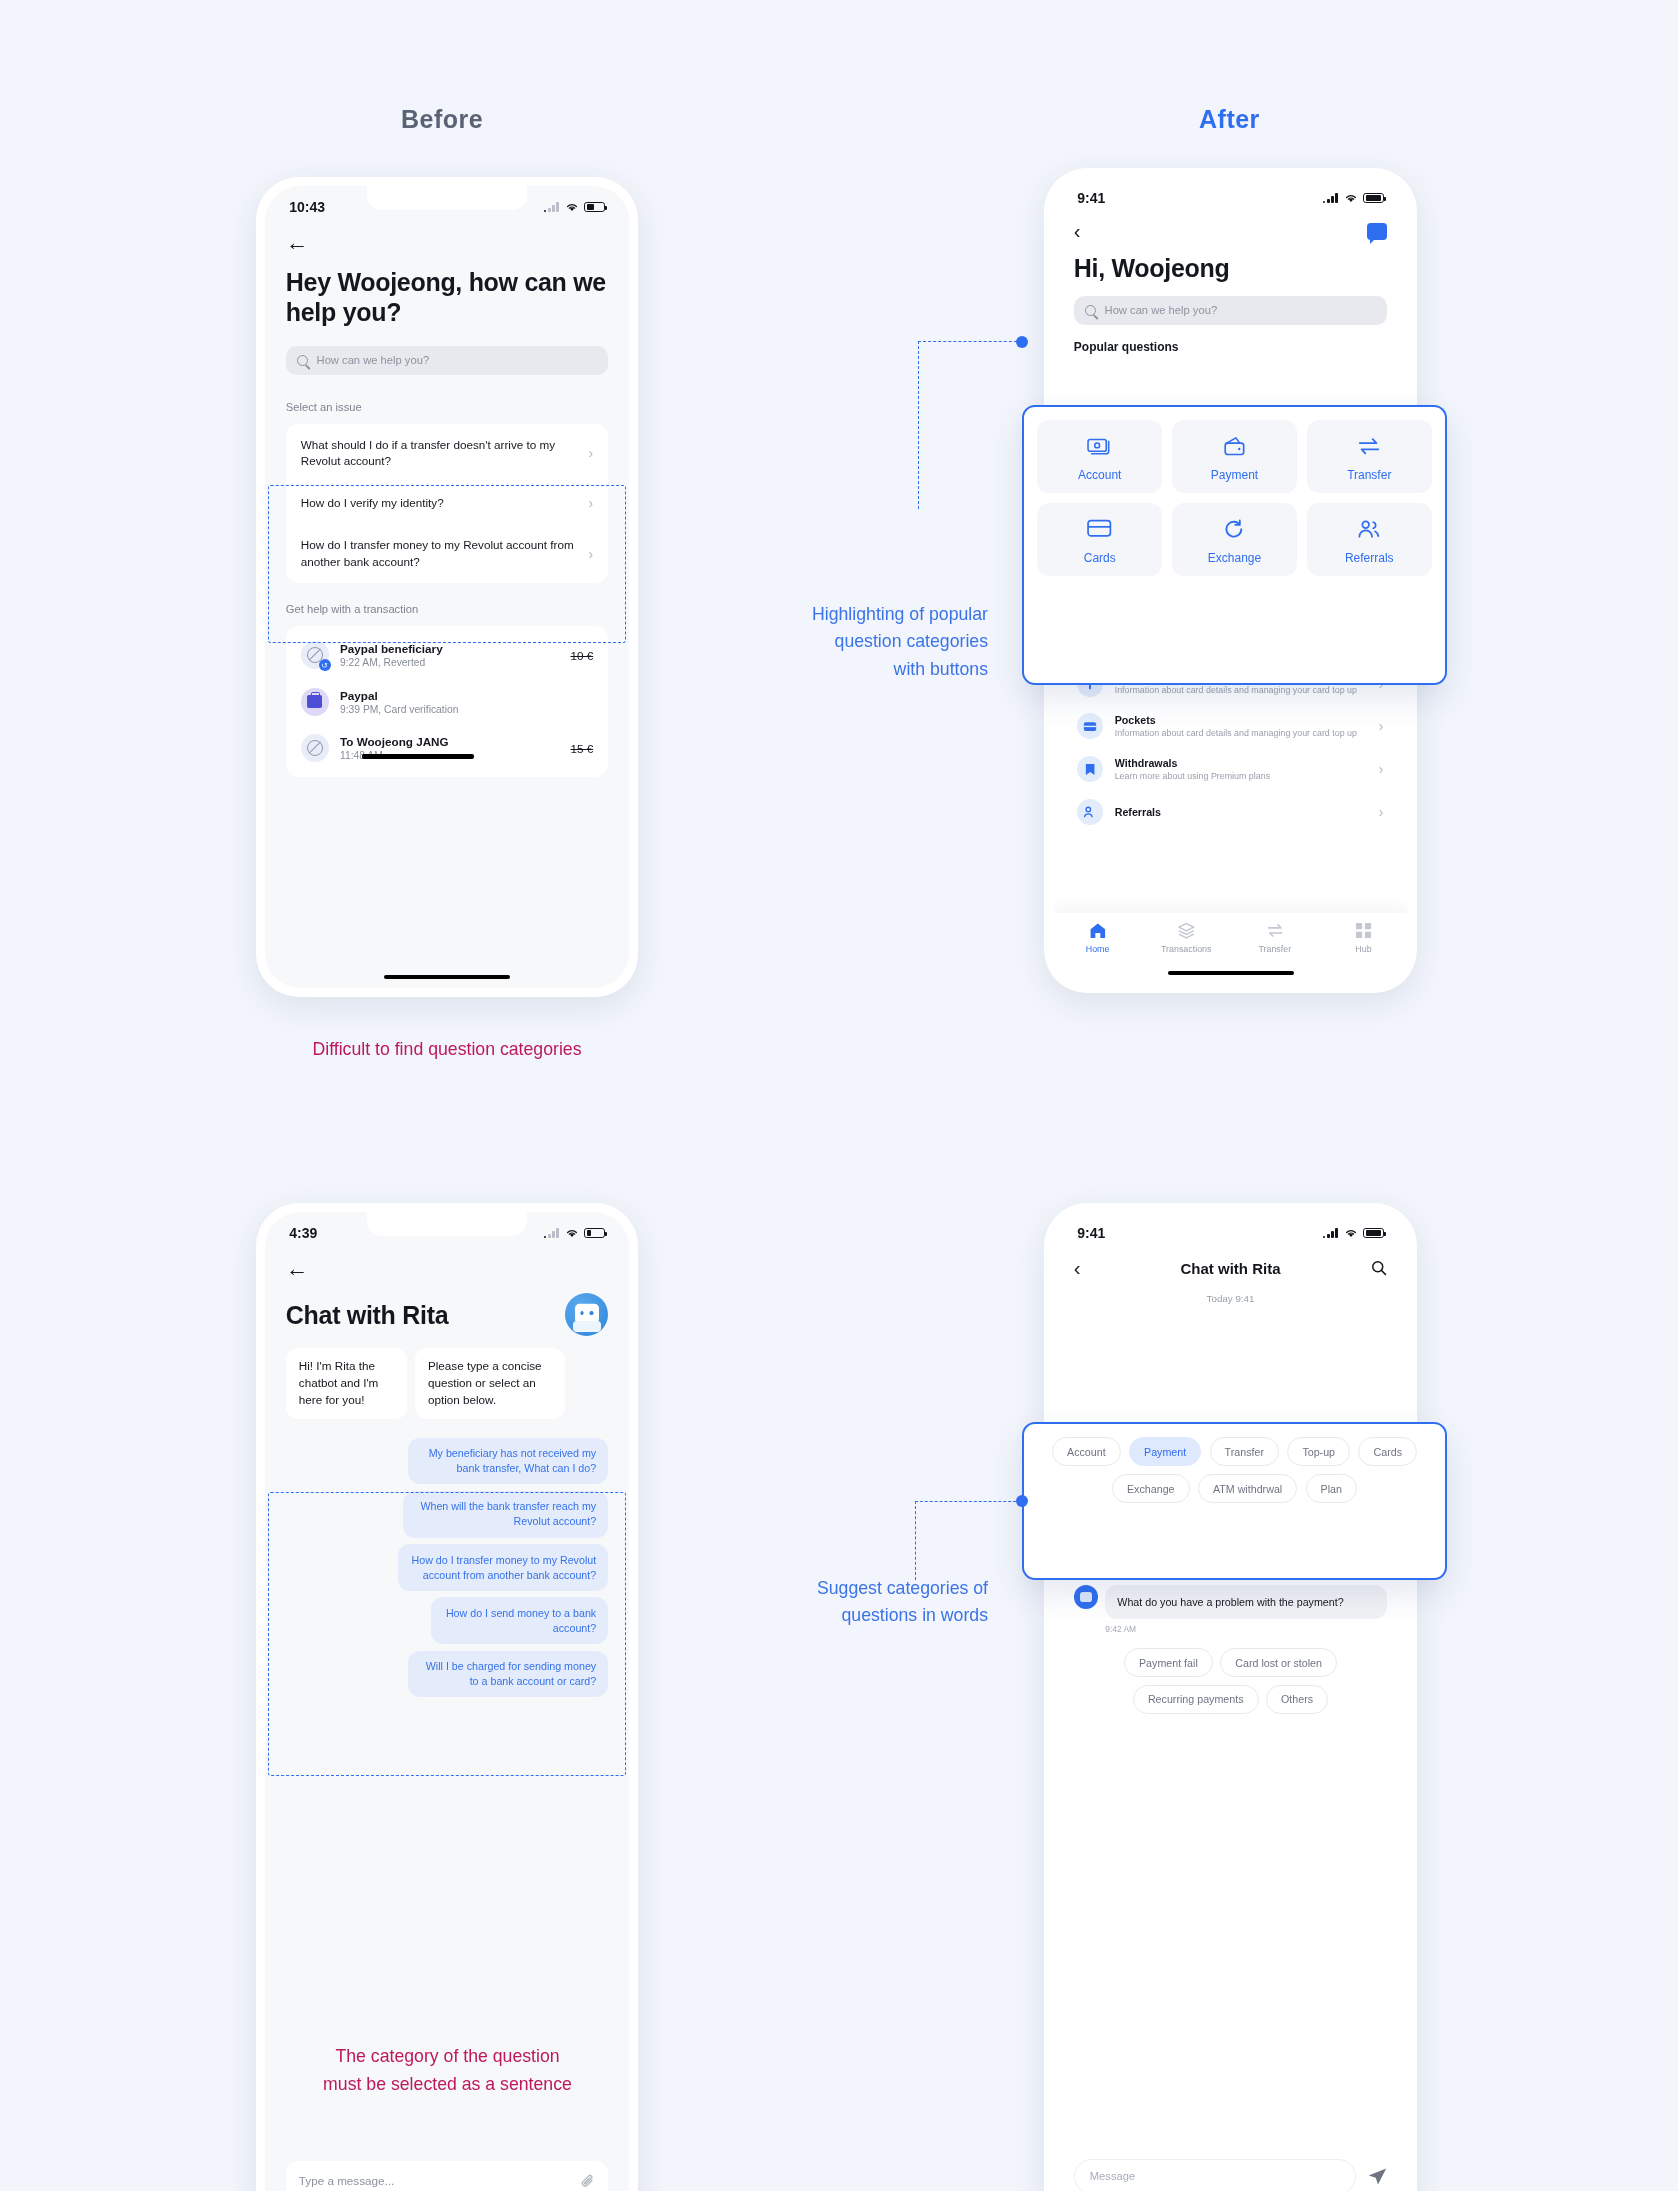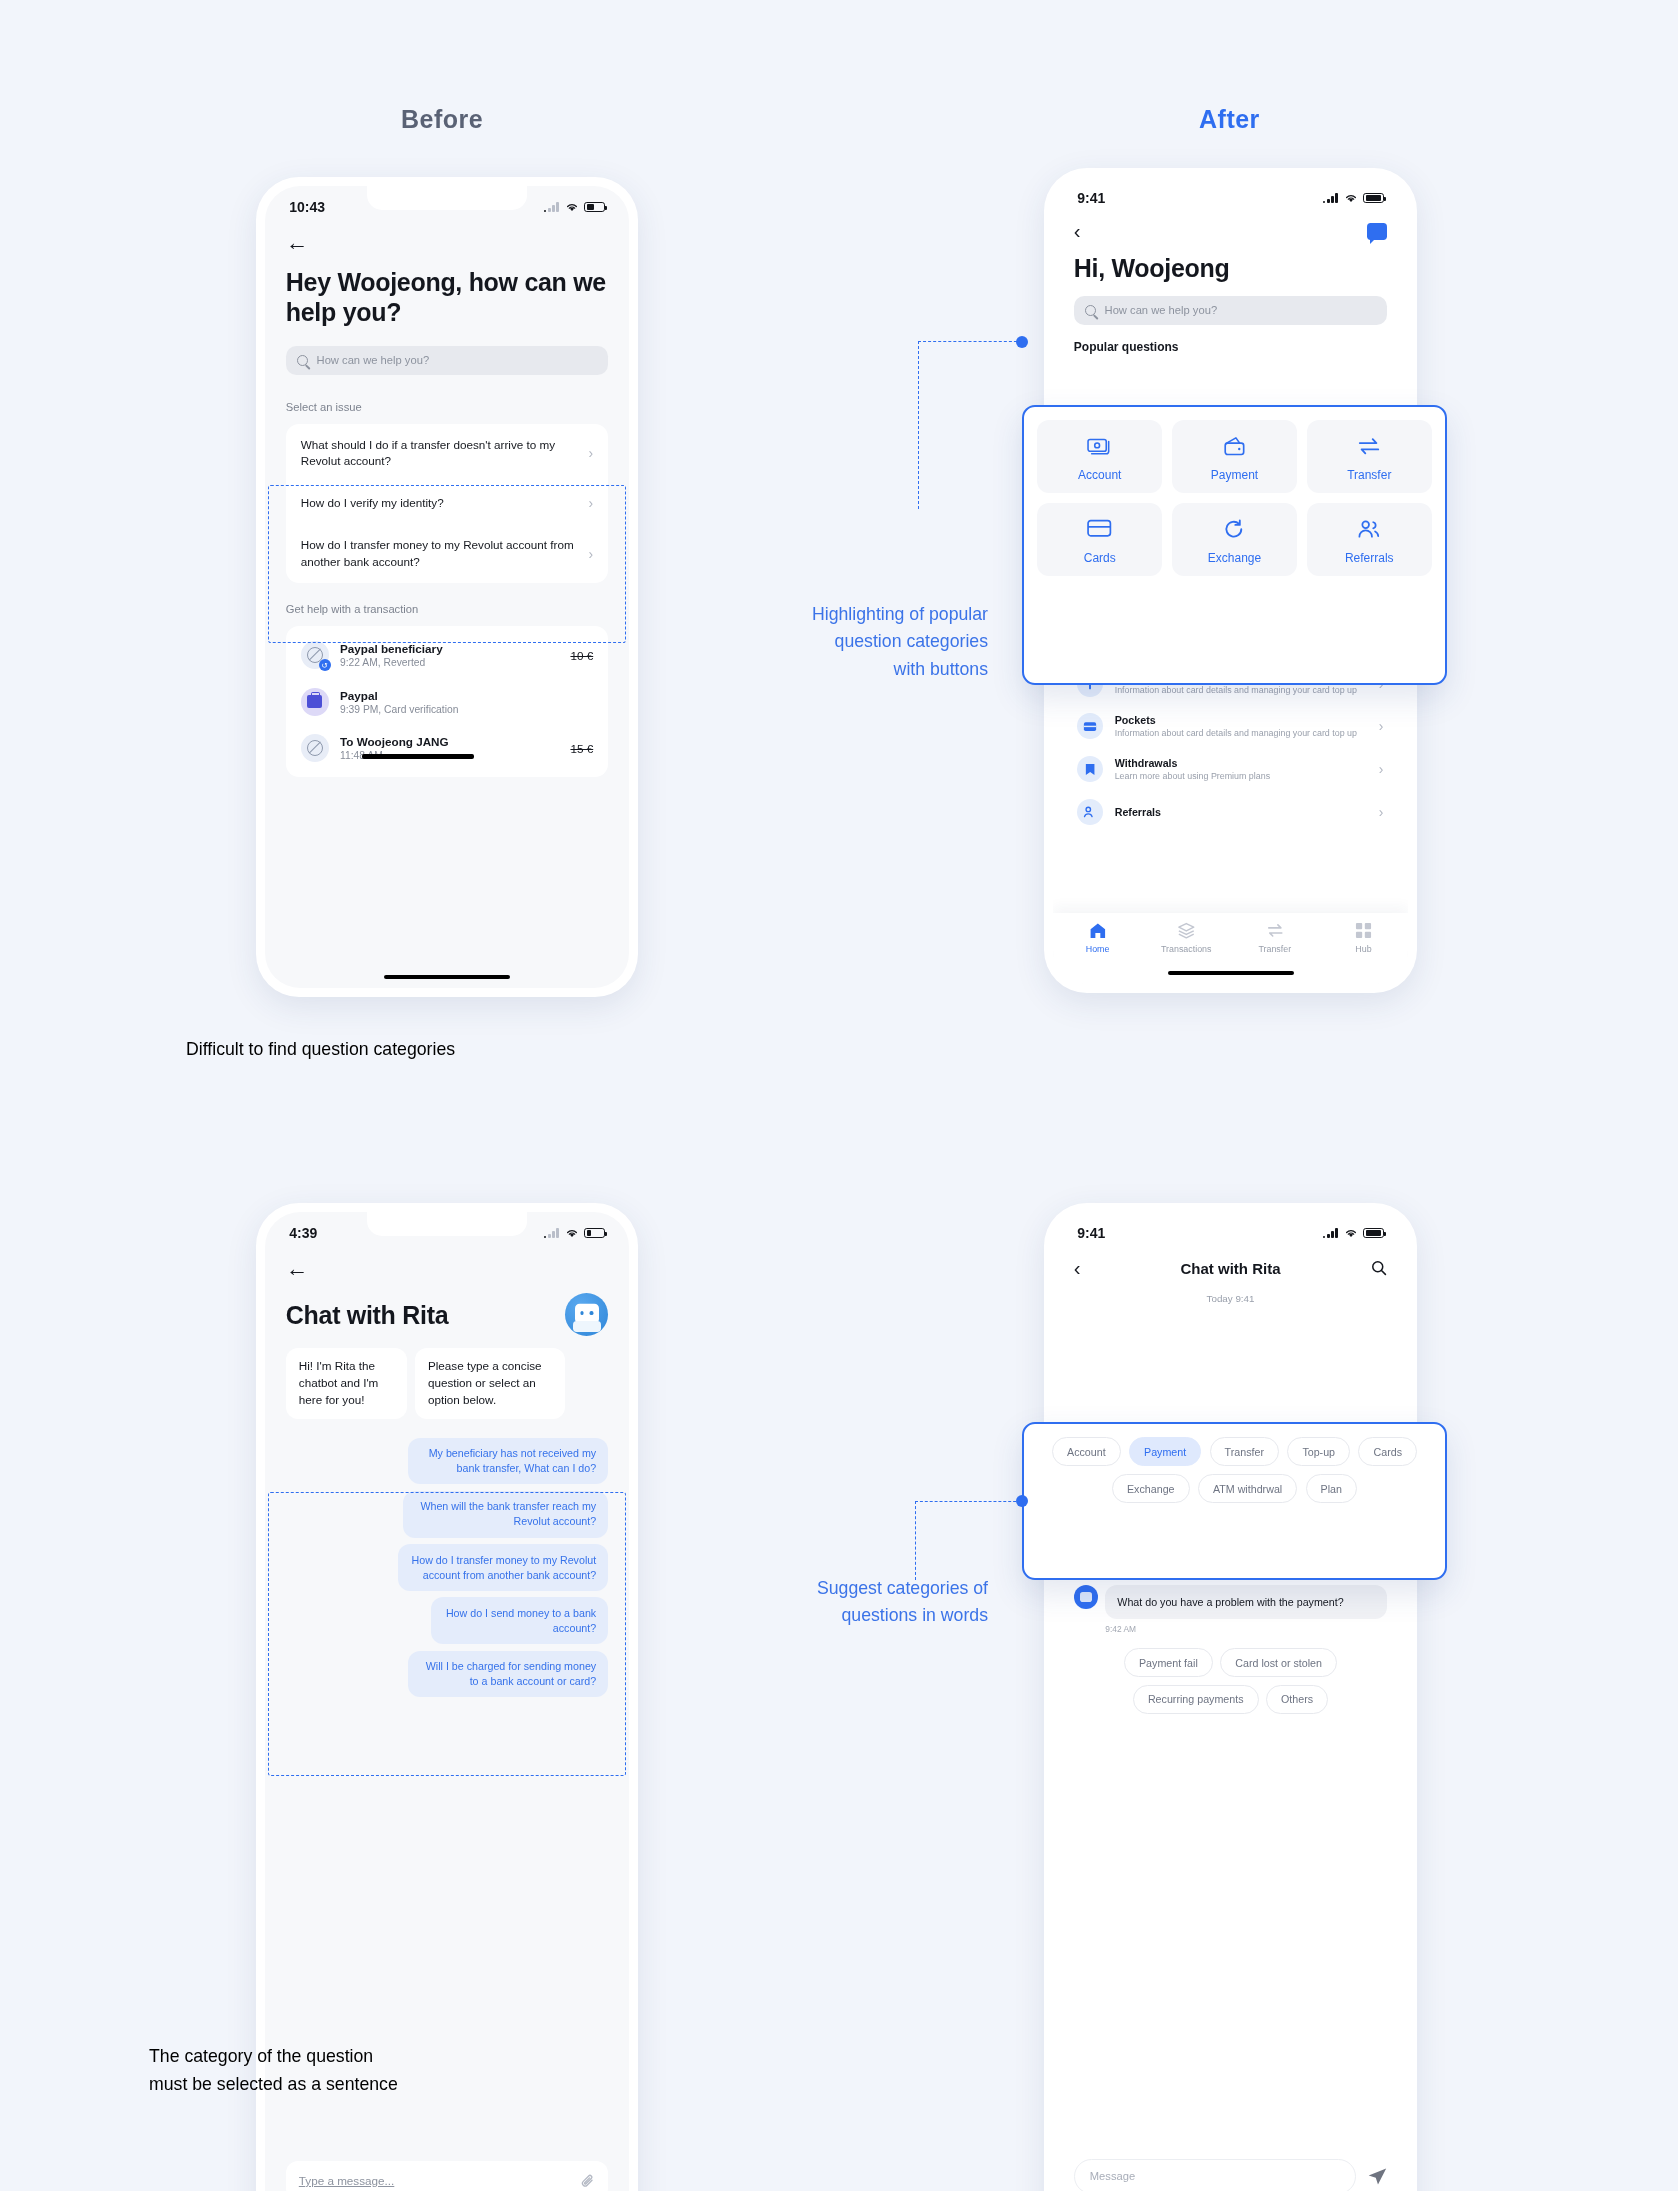--- a/index.html
+++ b/index.html
@@ -144,21 +144,21 @@
   .homebar { position:absolute; bottom:8.4px; left:50%; transform:translateX(-50%);
              width: 126px; height: 4.7px; background:#000; border-radius:2.8px; z-index:8;}
 
   
   .botav { width:43px; height:43px; border-radius:50%;
            background: radial-gradient(circle at 35% 30%, #5aa9ef, #2f86d8); position:relative;}
   .bubble-left { background:#fff; border-radius:12px; padding:10.3px 13px; font-size:11.7px; color:#14171e; line-height:1.45;}
   .sugg { background:#e4ecfb; border-radius:12px; padding:8.4px 12px; font-size:10.7px; color:#3672ea; line-height:1.4; text-align:right; }
 
   .msgbox { display:flex; align-items:center; gap:9.3px; background:#fff; border-radius:12px; padding:11.2px 13px; }
-  .msgbox .ph { flex:1; font-size:11.7px; color:#8d939f;text-decoration:underline; }
+  .msgbox .ph { flex:1; font-size:11.7px; color:#8d939f; }
 
   .daystamp { text-align:center; font-size:9.8px; color:#9aa0ac; }
   .bot-sm { width:24px;height:24px;border-radius:50%;background:#2f6ef0;flex:none;position:relative;
             display:flex;align-items:center;justify-content:center;}
   .bot-sm::after{content:"";width:12px;height:10.3px;background:#dbe7fb;border-radius:2.8px;}
   .bub-gray { background:#f1f2f5; border-radius:12px; padding:9.3px 12px; font-size:10.7px; color:#14171e; line-height:1.45; }
   .time-sm { font-size:8.4px; color:#a3a8b3; margin-top:4.7px; }
 
   .chip { border:0.9px solid #e7e9ee; border-radius:17px; padding:7.5px 14px; font-size:10.7px; color:#6e7483; background:#fff;}
   .chip.sel { background:#dfe9fd; color:#2f6ef0; border-color:#dfe9fd; }
@@ -174,21 +174,21 @@
     box-shadow: 0 13px 32px rgba(40,70,140,.13);
   }
   .hl-dot { position:absolute; width:12px; height:12px; border-radius:50%; background:#2f6ef0; z-index:22;}
   .ann {
     position:absolute; z-index:21;
     font-size: 17.7px; color:#3b73e8; line-height:1.55; text-align:right;
   }
   .lead { position:absolute; z-index:19; border-left:1.9px dashed #2f6ef0; border-bottom:1.9px dashed #2f6ef0; }
 
   .caption {
-    position:absolute; font-size:17.7px; color:#000000; line-height:1.6;
+    position:absolute; font-size:17.7px; color:#be185d; text-align:center; line-height:1.6;
   }
 </style>
 </head>
 <body>
 
 <div class="col-head before">Before</div>
 <div class="col-head after">After</div>
 
 <div class="phone p1">
   <div class="screen">

